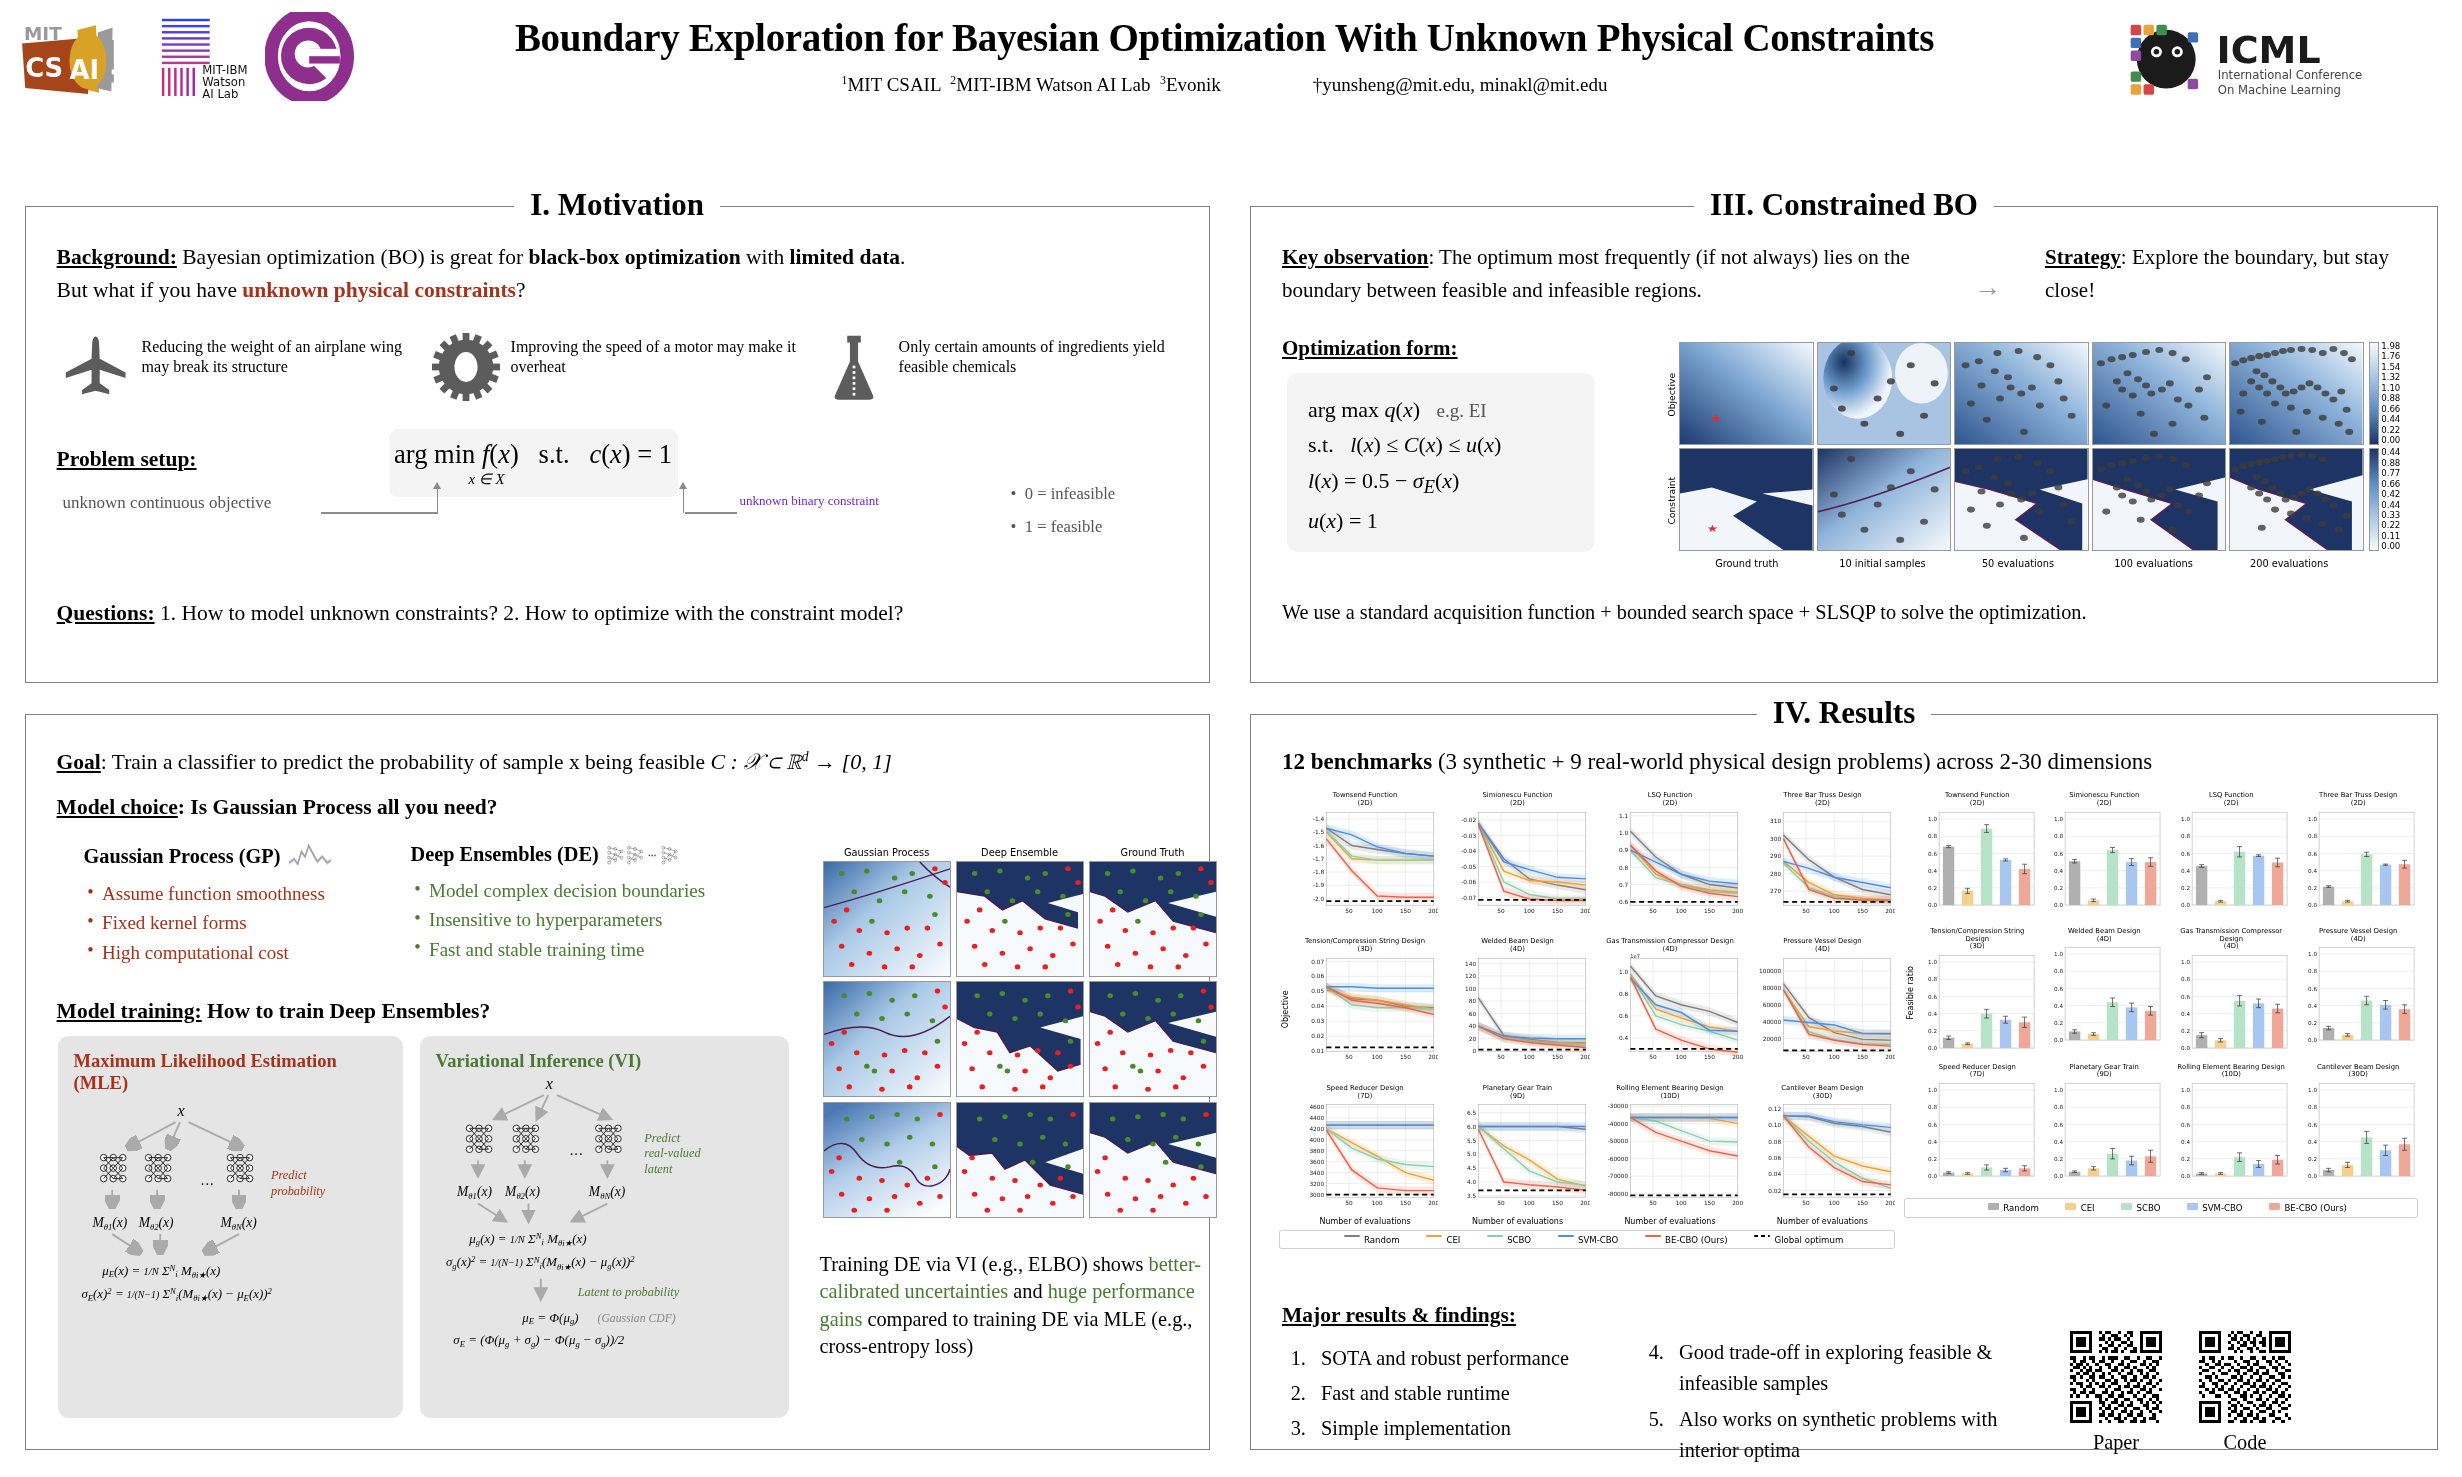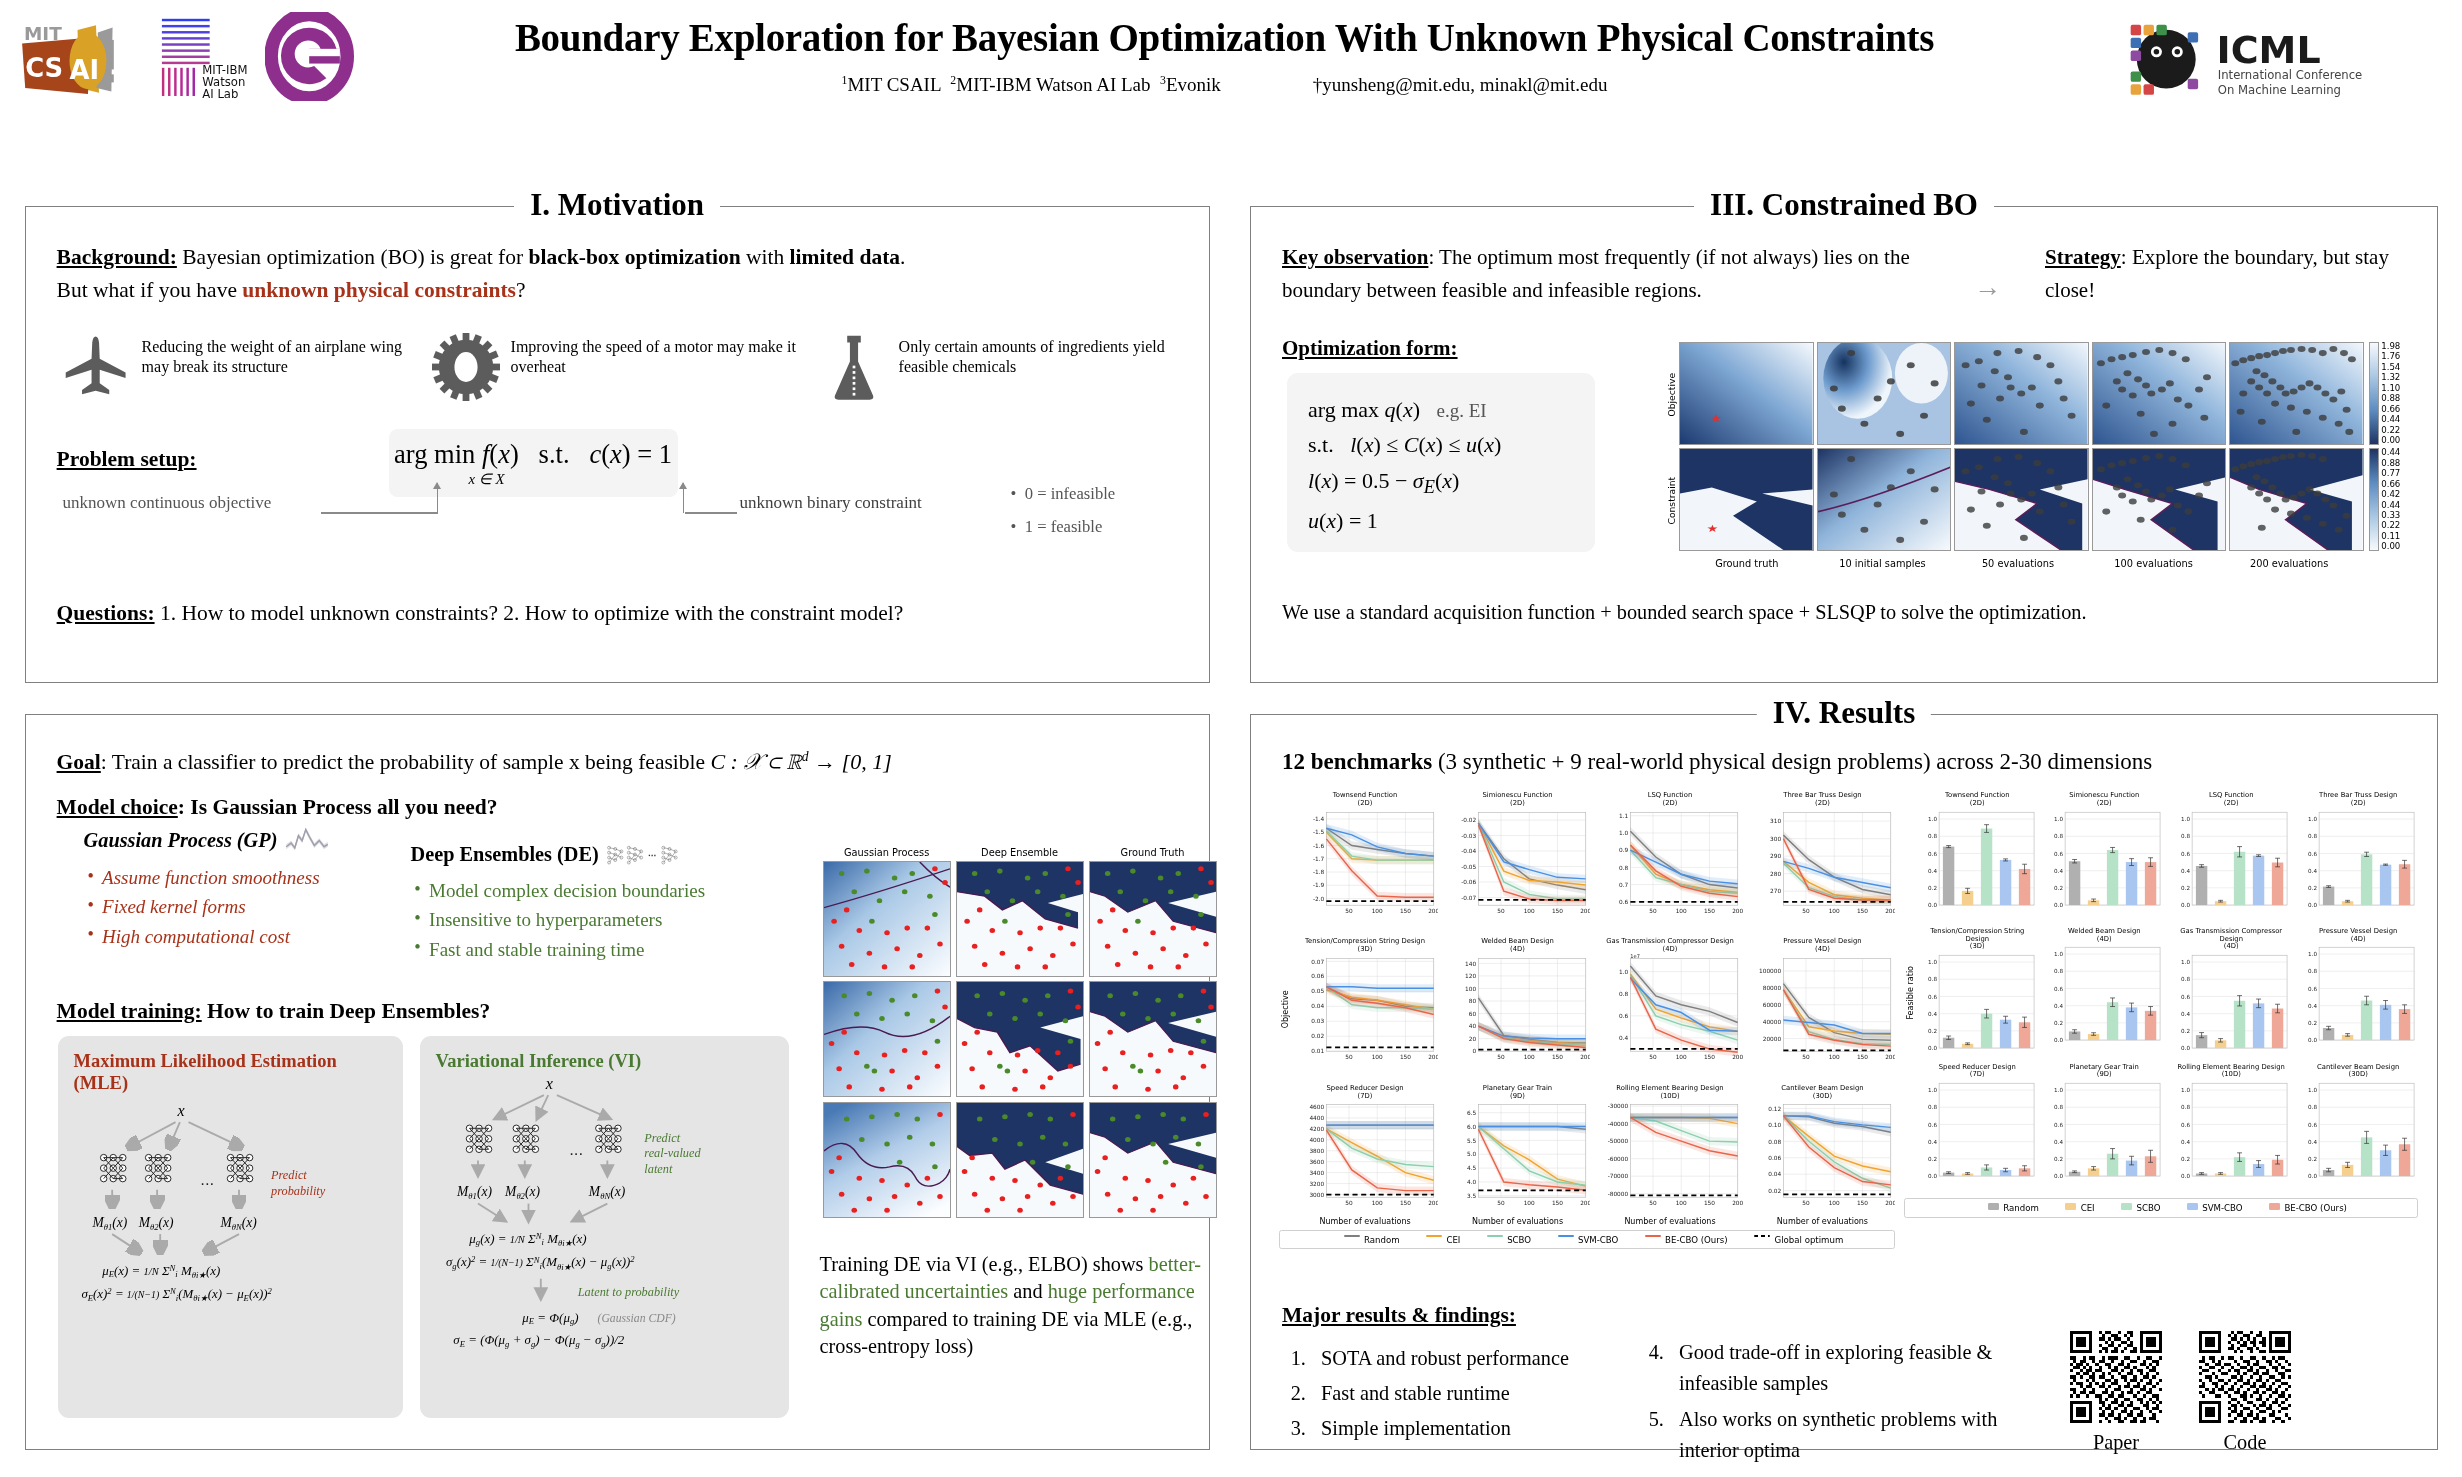--- a/index.html
+++ b/index.html
@@ -66,21 +66,21 @@
   .prob-setup-label { position: absolute; left: 31px; top: 240px; font-size: 21.5px; }
   .formula-box {
     position: absolute; left: 363px; top: 222px; width: 289px; height: 68px;
     background: #f4f4f4; border-radius: 8.6px;
   }
   .formula-main { position: absolute; left: 0; top: 9.8px; width: 100%; text-align: center; font-size: 26.5px; }
   .formula-sub  { position: absolute; left: 80px; top: 41px; font-size: 14.8px; }
   .mathvar { font-style: italic; font-family: "Liberation Serif", serif; }
 
   .ann-left  { position: absolute; left: 37px;  top: 286px; font-size: 17px; color: #555; }
-  .ann-right { position: absolute; left: 714px; top: 286px; font-size: 17px; color: #404040; }
+  .ann-right { position: absolute; left: 714px; top: 286px; font-size: 13px; color: #6d28d9; }
   .feas-list { position: absolute; left: 985px; top: 270px; font-size: 16.6px; color: #555; line-height: 2.0; }
   .leader { position: absolute; background: #8a8a8a; height: 1.8px; }
   .arrowup { position: absolute; width: 1.8px; background: #8a8a8a; }
   .arrowup::before {
     content: ""; position: absolute; left: -3.7px; top: -0.6px;
     border-left: 4.3px solid transparent; border-right: 4.3px solid transparent; border-bottom: 7.4px solid #8a8a8a;
   }
 
   .questions { position: absolute; left: 31px; top: 394px; font-size: 21.5px; }
 
@@ -104,21 +104,21 @@
   .rowlab { writing-mode: vertical-rl; transform: rotate(180deg); font-size: 9.2px;
             font-family: "DejaVu Sans", sans-serif; display:flex; align-items:center; justify-content:center; }
   .collab { font-size: 9.8px; text-align: center; font-family: "DejaVu Sans", sans-serif; }
   .cbar { width: 9.8px; border: 0.6px solid #999; }
   .cbar-ticks { font-size: 8.6px; font-family: "DejaVu Sans", sans-serif; line-height: 1; display: flex;
                 flex-direction: column; justify-content: space-between; padding-left: 2.5px; }
 
   
   .goal { position: absolute; left: 31px; top: 34px; font-size: 21.5px; }
   .modelchoice { position: absolute; left: 31px; top: 80px; font-size: 21.5px; }
-  .gp-col { position: absolute; left: 58px; top: 112px; width: 320px; font-style: italic; }
+  .gp-col { position: absolute; left: 58px; top: 128px; width: 320px; }
   .de-col { position: absolute; left: 385px; top: 128px; width: 382px; }
   .col-head { font-size: 20.3px; font-weight: bold; display: flex; align-items: center; gap: 7.4px; }
   .bullets { margin-top: 9.8px; font-size: 19px; line-height: 1.55; list-style: none; }
   .bullets li { position: relative; padding-left: 18.5px; }
   .bullets li::before { content: "•"; position: absolute; left: 3.7px; top: -1.2px; font-size: 18.5px; }
 
   .modeltrain { position: absolute; left: 31px; top: 284px; font-size: 21.5px; }
   .train-box {
     position: absolute; background: #e5e5e5; border-radius: 11px;
     padding: 13.5px 16px;

